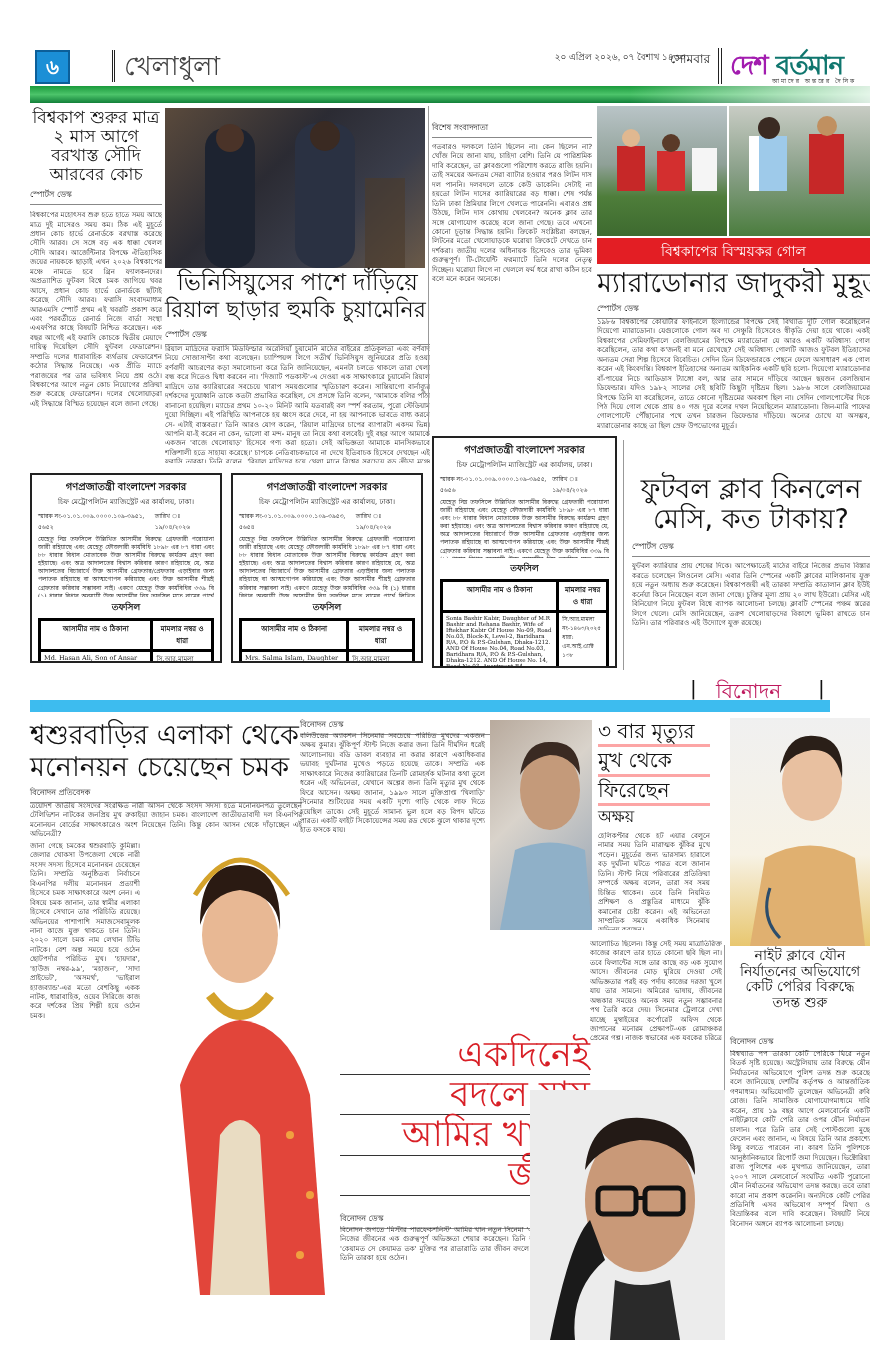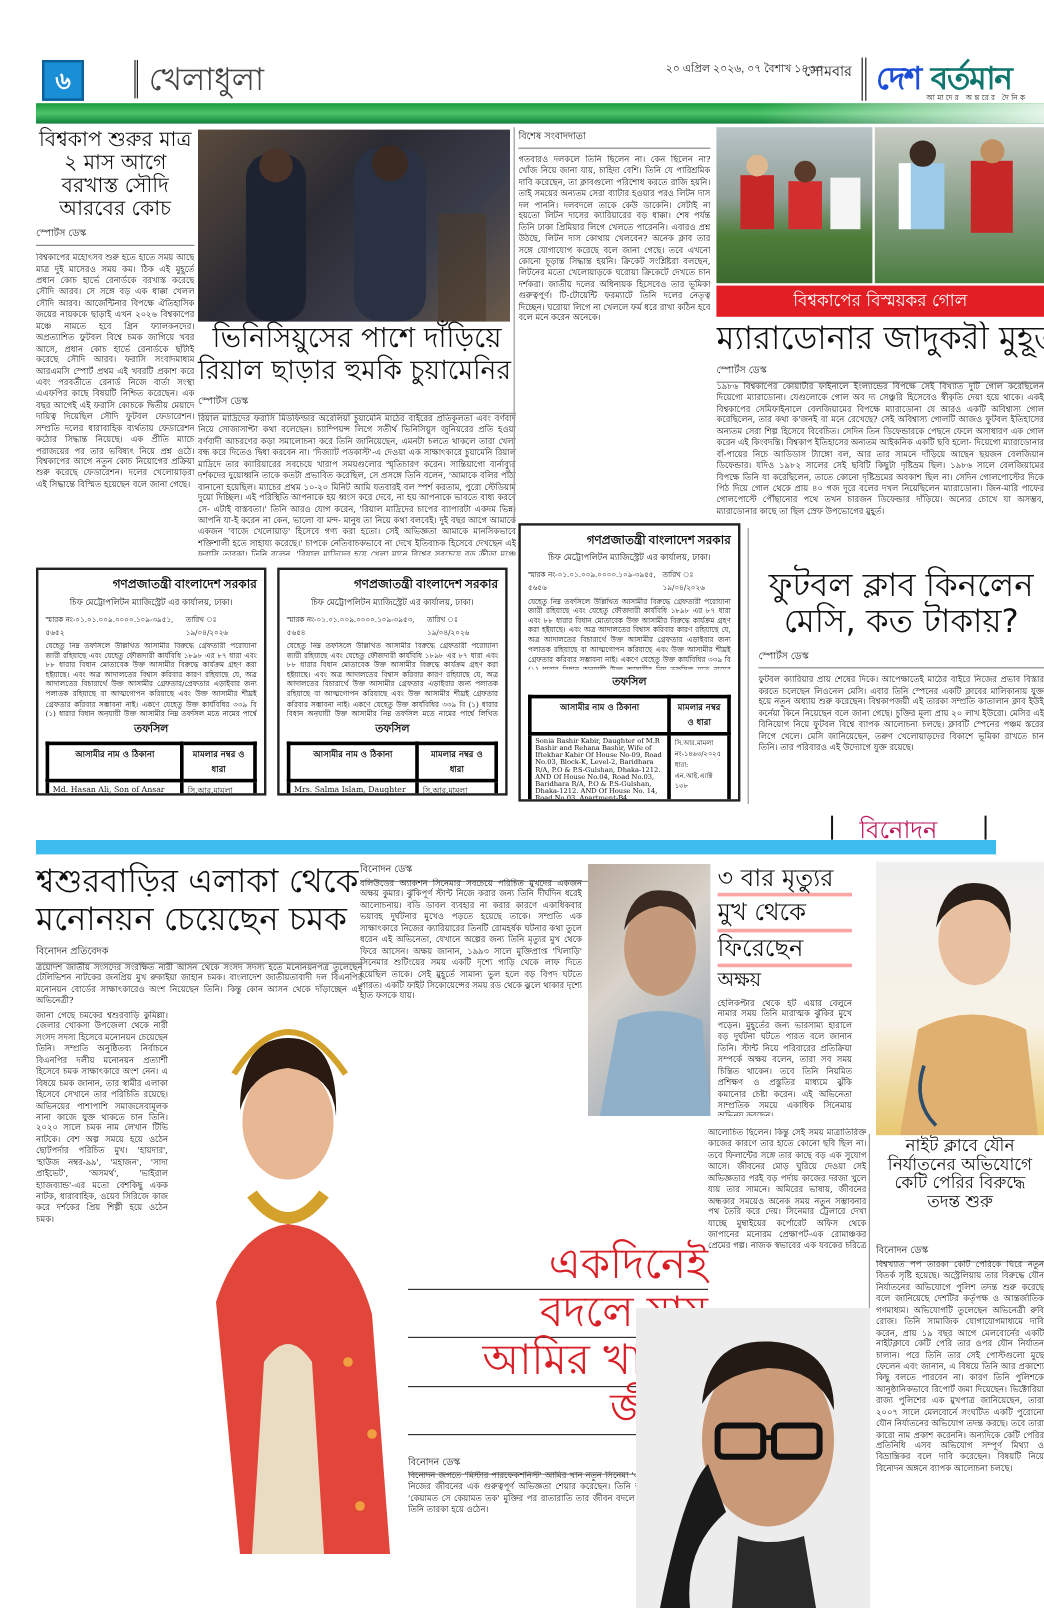--- a/index.html
+++ b/index.html
@@ -5,31 +5,31 @@
 *{box-sizing:border-box;margin:0;padding:0}
 body{width:870px;height:1349px;background:#fff;font-family:"DejaVu Serif",serif;color:#111;position:relative;overflow:hidden}
 .abs{position:absolute}
 .pageno{left:35px;top:50px;width:35px;height:34px;background:#1b8fd6;border:2px solid #0c5f99;color:#fff;font-family:"DejaVu Sans",sans-serif;font-size:20px;font-weight:bold;text-align:center;line-height:30px}
 .section-bar{left:112px;top:50px;width:3px;height:32px;border-left:1px solid #222;border-right:1px solid #222}
 .section-title{left:124px;top:46px;font-family:"DejaVu Sans",sans-serif;font-size:26px;color:#444}
 .dayname{left:560px;top:50px;width:150px;text-align:right;font-family:"DejaVu Sans",sans-serif;font-size:12px;color:#222}
 .datestr{left:530px;top:50px;width:180px;text-align:center;font-family:Liberation Sans, sans-serif;font-size:9px;color:#222}
 .date-sep{left:718px;top:48px;width:4px;height:36px;border-left:1px solid #222;border-right:1px solid #222}
 .logo{left:730px;top:45px;font-family:"DejaVu Sans",sans-serif;font-weight:bold;font-size:26px;letter-spacing:-1px}
-.logo .r{color:#1d4ed8}.logo .g{color:#0f766e}
+.logo .r{color:#a21caf}.logo .g{color:#0f766e}
 .tagline{left:772px;top:76px;font-size:6px;letter-spacing:2px;color:#222;font-family:"DejaVu Sans",sans-serif}
 .green-band{left:30px;top:86px;width:840px;height:17px;background:linear-gradient(180deg,#1a9a3c 0%,#4cc46a 50%,#12803a 100%)}
 .green-band:after{content:"";position:absolute;right:0;top:0;width:240px;height:100%;background:linear-gradient(90deg,rgba(255,255,255,0),rgba(255,255,255,.85))}
 .hl{font-family:"DejaVu Sans",sans-serif;color:#111;line-height:1.12}
 .byline{font-family:"DejaVu Sans",sans-serif;font-size:8px;color:#222;border-bottom:1px solid #888;padding-bottom:3px}
 .body{font-size:7px;line-height:1.35;color:#222;text-align:justify}
 .photo{overflow:hidden}
 .vline{width:1px;background:#999}
 .notice{border:2px solid #222;padding:4px 6px;background:#fff}
-.notice .nt{font-family:Liberation Serif, serif;font-weight:bold;text-align:right;font-size:10px}
+.notice .nt{font-family:Liberation Sans, sans-serif;font-weight:bold;text-align:center;font-size:10px}
 .notice .ns{text-align:center;font-size:7px;margin-bottom:3px}
 .notice .nm{display:flex;justify-content:space-between;font-size:6px;margin-bottom:2px}
 .notice .nb{font-size:6px;line-height:1.35;text-align:justify}
 .notice .tf{text-align:center;font-weight:bold;font-size:9px;margin:3px 0}
 .notice table{width:100%;border-collapse:collapse;font-size:6.5px}
 .notice th,.notice td{border:3px solid #000000;padding:2px 3px;vertical-align:top;text-align:left}
 .notice th{text-align:center;font-size:7px}
 .red-strip{background:#e31e24;color:#fff;font-family:"DejaVu Sans",sans-serif;font-size:14px;text-align:center;line-height:26px}
 .ent-bar{left:30px;top:700px;width:800px;height:12px;background:#3dbcef}
 .ent-title{font-family:"DejaVu Sans",sans-serif;color:#be185d;font-size:20px}
@@ -64,21 +64,21 @@
     <circle cx="160" cy="28" r="15" fill="#3a2a22"></circle>
     <rect x="200" y="70" width="40" height="90" fill="#4b3a2a" opacity=".6"></rect>
   </svg>
 </div>
 <div class="abs hl" style="left:165px;top:270px;width:265px;font-size:23px;text-align:center">ভিনিসিয়ুসের পাশে দাঁড়িয়ে</div>
 <div class="abs hl" style="left:165px;top:298px;width:265px;font-size:22px;text-align:left">রিয়াল ছাড়ার হুমকি চুয়ামেনির</div>
 <div class="abs byline" style="left:165px;top:328px;width:265px">স্পোর্টস ডেস্ক</div>
 <div class="abs body" style="left:165px;top:345px;width:265px;height:118px;overflow:hidden">রিয়াল মাদ্রিদের ফরাসি মিডফিল্ডার অরেলিয়াঁ চুয়ামেনি মাঠের বাইরের প্রতিকূলতা এবং বর্ণবাদ নিয়ে সোজাসাপ্টা কথা বলেছেন। চ্যাম্পিয়ন্স লিগে সতীর্থ ভিনিসিয়ুস জুনিয়রের প্রতি হওয়া বর্ণবাদী আচরণের কড়া সমালোচনা করে তিনি জানিয়েছেন, এমনটা চলতে থাকলে তারা খেলা বন্ধ করে দিতেও দ্বিধা করবেন না। 'দিজ্যাট পডকাস্ট'-এ দেওয়া এক সাক্ষাৎকারে চুয়ামেনি রিয়াল মাদ্রিদে তার ক্যারিয়ারের সবচেয়ে খারাপ সময়গুলোর স্মৃতিচারণ করেন। সান্তিয়াগো বার্নাব্যুর দর্শকদের দুয়োধ্বনি তাকে কতটা প্রভাবিত করেছিল, সে প্রসঙ্গে তিনি বলেন, 'আমাকে বলির পাঁঠা বানানো হয়েছিল। ম্যাচের প্রথম ১০-২০ মিনিট আমি যতবারই বল স্পর্শ করতাম, পুরো স্টেডিয়াম দুয়ো দিচ্ছিল। এই পরিস্থিতি আপনাকে হয় ধ্বংস করে দেবে, না হয় আপনাকে ভাবতে বাধ্য করবে সে- এটাই বাস্তবতা।' তিনি আরও যোগ করেন, 'রিয়াল মাদ্রিদের চাপের ব্যাপারটা একদম ভিন্ন। আপনি যা-ই করেন না কেন, ভালো বা মন্দ- মানুষ তা নিয়ে কথা বলবেই। দুই বছর আগে আমাকে একজন 'বাজে খেলোয়াড়' হিসেবে গণ্য করা হতো। সেই অভিজ্ঞতা আমাকে মানসিকভাবে শক্তিশালী হতে সাহায্য করেছে।' চাপকে নেতিবাচকভাবে না দেখে ইতিবাচক হিসেবে দেখছেন এই ফরাসি তারকা। তিনি বলেন, 'রিয়াল মাদ্রিদের হয়ে খেলা মানে বিশ্বের সবচেয়ে বড় ক্রীড়া মঞ্চে থাকা। এখানে চাপ অনুভব করাটাও একটা বিশেষ মর্যাদা (প্রিভিলেজ)। এখন মানুষ কী বলছে তা নিয়ে আমি আর মাথা ঘামাই না, শুধু নিজের পারফরম্যান্সের দিকে নজর দিই।'</div>
 
 <div class="abs" style="left:432px;top:106px;width:160px">
-  <div class="byline" style="margin-top:1px">বিশেষ সংবাদদাতা</div>
+  <div class="byline" style="margin-top:15px">বিশেষ সংবাদদাতা</div>
   <div class="body" style="margin-top:5px;height:268px;overflow:hidden">গতবারও দলকলে তিনি ছিলেন না। কেন ছিলেন না? খোঁজ নিয়ে জানা যায়, চাহিদা বেশি। তিনি যে পারিশ্রমিক দাবি করেছেন, তা ক্লাবগুলো পরিশোধ করতে রাজি হয়নি। তাই সময়ের অন্যতম সেরা ব্যাটার হওয়ার পরও লিটন দাস দল পাননি। দলবদলে তাকে কেউ ডাকেনি। সেটাই না হয়তো লিটন দাসের ক্যারিয়ারের বড় ধাক্কা। শেষ পর্যন্ত তিনি ঢাকা প্রিমিয়ার লিগে খেলতে পারেননি। এবারও প্রশ্ন উঠছে, লিটন দাস কোথায় খেলবেন? অনেক ক্লাব তার সঙ্গে যোগাযোগ করেছে বলে জানা গেছে। তবে এখনো কোনো চূড়ান্ত সিদ্ধান্ত হয়নি। ক্রিকেট সংশ্লিষ্টরা বলছেন, লিটনের মতো খেলোয়াড়কে ঘরোয়া ক্রিকেটে দেখতে চান দর্শকরা। জাতীয় দলের অধিনায়ক হিসেবেও তার ভূমিকা গুরুত্বপূর্ণ। টি-টোয়েন্টি ফরম্যাটে তিনি দলের নেতৃত্ব দিচ্ছেন। ঘরোয়া লিগে না খেললে ফর্ম ধরে রাখা কঠিন হবে বলে মনে করেন অনেকে।</div>
 </div>
 <div class="abs vline" style="left:428px;top:106px;height:330px"></div>
 
 <div class="abs photo" style="left:597px;top:106px;width:130px;height:130px;background:linear-gradient(180deg,#b9c4c7 0%,#8fa097 45%,#4e7d3a 70%,#3d6a2f 100%)">
   <svg width="130" height="130">
     <rect x="20" y="40" width="28" height="45" fill="#c62828"></rect>
       <circle cx="34" cy="32" r="9" fill="#e0b890"></circle>
     <rect x="60" y="45" width="28" height="40" fill="#d32f2f"></rect>
       <circle cx="74" cy="37" r="9" fill="#5a3a28"></circle>

